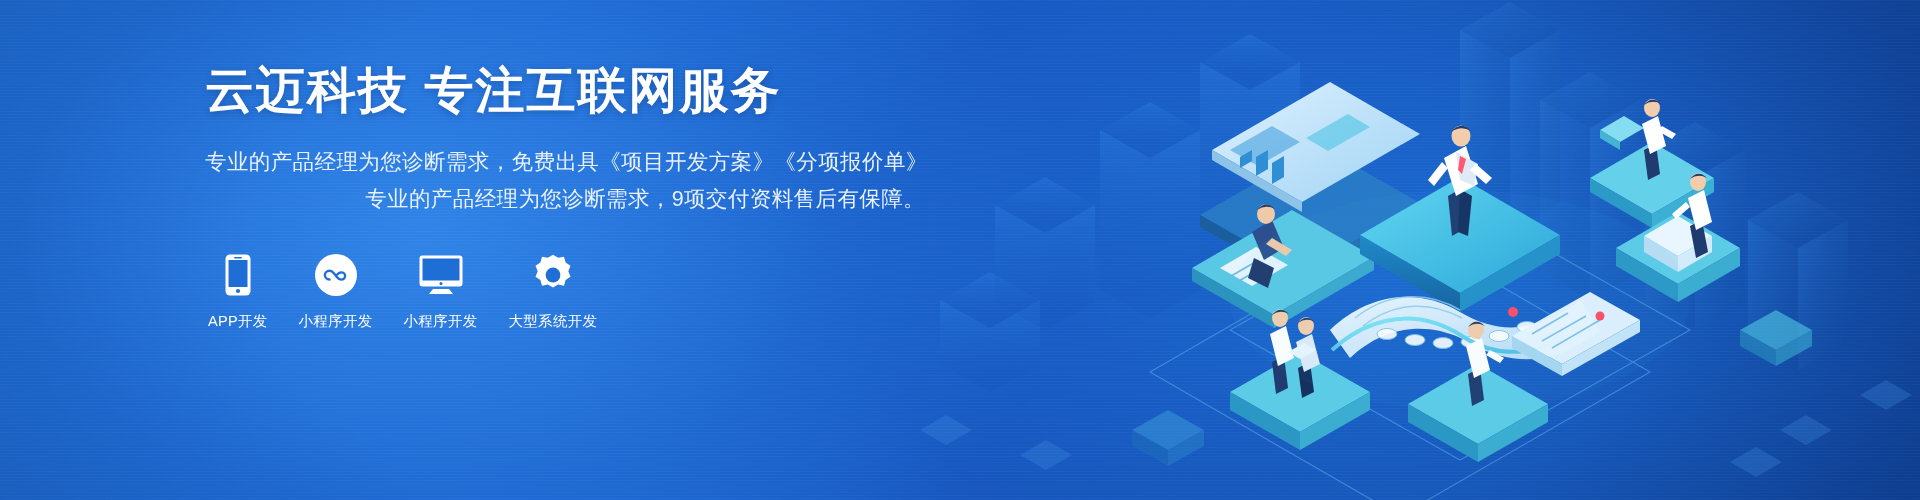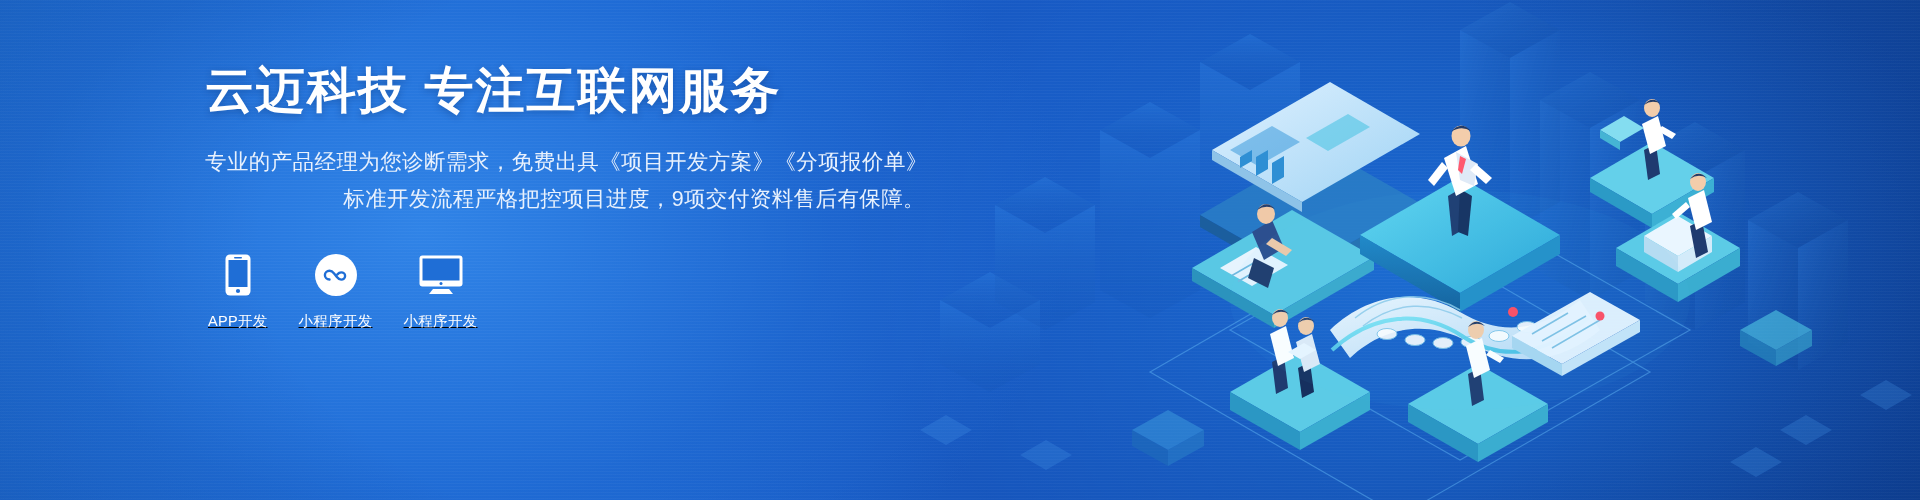--- a/index.html
+++ b/index.html
@@ -63,21 +63,20 @@
   }
   .subtitle div { white-space:nowrap;text-align:right; }
 
   
   .services {
     margin-top:34px;
     display:flex;
     align-items:flex-end;
     gap:31px;
     padding-left:3px;
-    text-decoration:underline;
   }
   .service {
     display:flex;
     flex-direction:column;
     align-items:center;
     width:auto;
     cursor:pointer;
   }
   .svc-icon {
     height:46px;
@@ -380,21 +379,21 @@
   </div>
 
   <div class="vignette"></div>
 
   <div class="content">
 
     <h1 class="headline">云迈科技 专注互联网服务</h1>
 
     <div class="subtitle">
       <div>专业的产品经理为您诊断需求，免费出具《项目开发方案》《分项报价单》</div>
-      <div>标准开发流程严格把控项目进度，9项交付资料售后有保障。</div>
+      <div>专业的产品经理为您诊断需求，9项交付资料售后有保障。</div>
     </div>
 
     <div class="services">
 
       <div class="service">
         <span class="svc-icon">
           <svg width="26" height="42" viewBox="0 0 26 42">
             <rect x="0.5" y="0.5" width="25" height="41" rx="4.5" fill="#ffffff"></rect>
             <rect x="3.5" y="6" width="19" height="27" fill="#1f6ed6"></rect>
             <rect x="9" y="3" width="8" height="1.6" rx="0.8" fill="#1f6ed6"></rect>
@@ -420,17 +419,26 @@
           <svg width="44" height="40" viewBox="0 0 44 40">
             <rect x="0.5" y="0.5" width="43" height="31" rx="3" fill="#ffffff"></rect>
             <rect x="3.5" y="3.5" width="37" height="22" fill="#1f6ed6"></rect>
             <circle cx="22" cy="28.6" r="1.5" fill="#1f6ed6"></circle>
             <polygon points="14,34 30,34 34,39 10,39" fill="#ffffff"></polygon>
           </svg>
         </span>
         <span class="svc-label">小程序开发</span>
       </div>
 
+      <div class="service">
+        <span class="svc-icon">
+          <svg width="42" height="42" viewBox="0 0 42 42">
+            <path fill="#ffffff" d="M21 0.8l5.2 3 5.8-1.1 1.6 5.7 4.9 3.3-2.2 5.5 2.2 5.5-4.9 3.3-1.6 5.7-5.8-1.1-5.2 3-5.2-3-5.8 1.1-1.6-5.7-4.9-3.3 2.2-5.5-2.2-5.5 4.9-3.3 1.6-5.7 5.8 1.1z"></path>
+            <circle cx="21" cy="21" r="7.4" fill="#1f6ed6"></circle>
+          </svg>
+        </span>
+        <span class="svc-label">大型系统开发</span>
+      </div>
 
     </div>
   </div>
 
 </div>
 
 </body></html>

